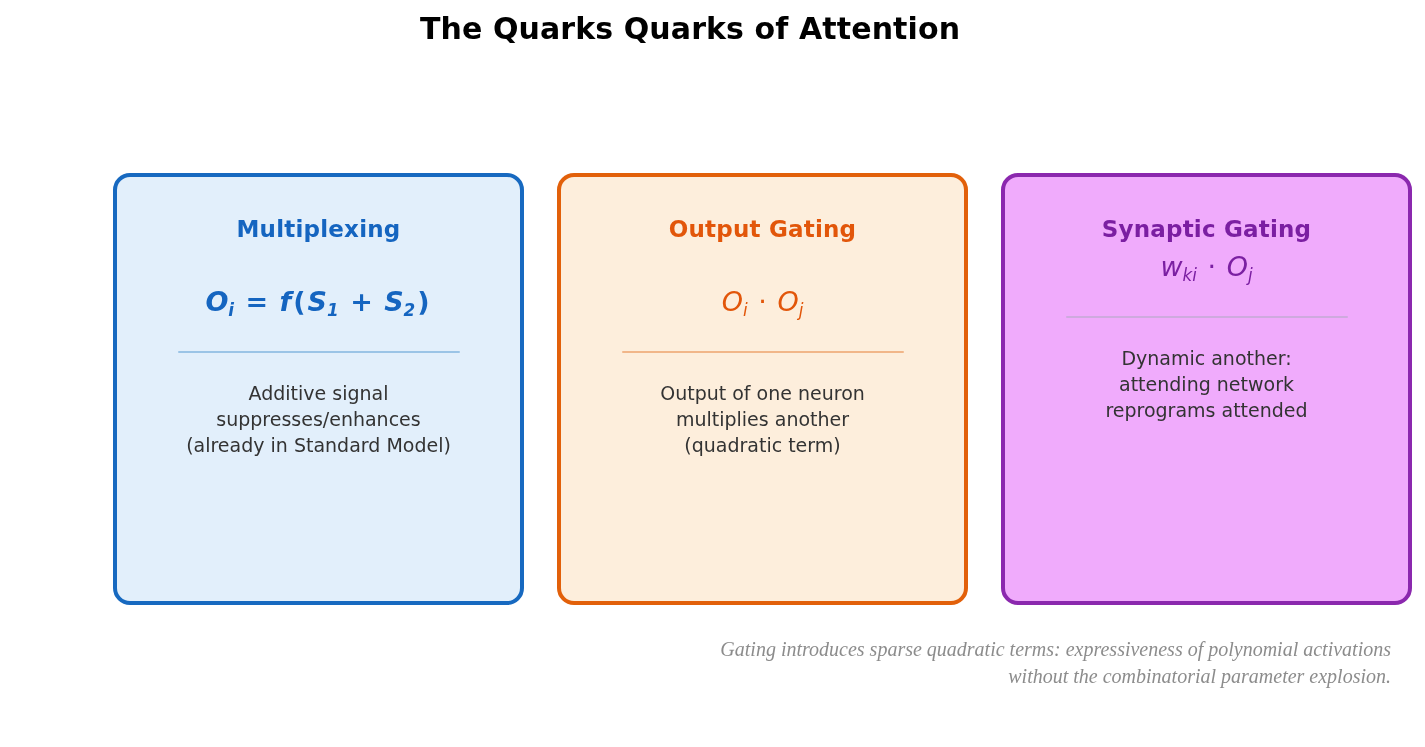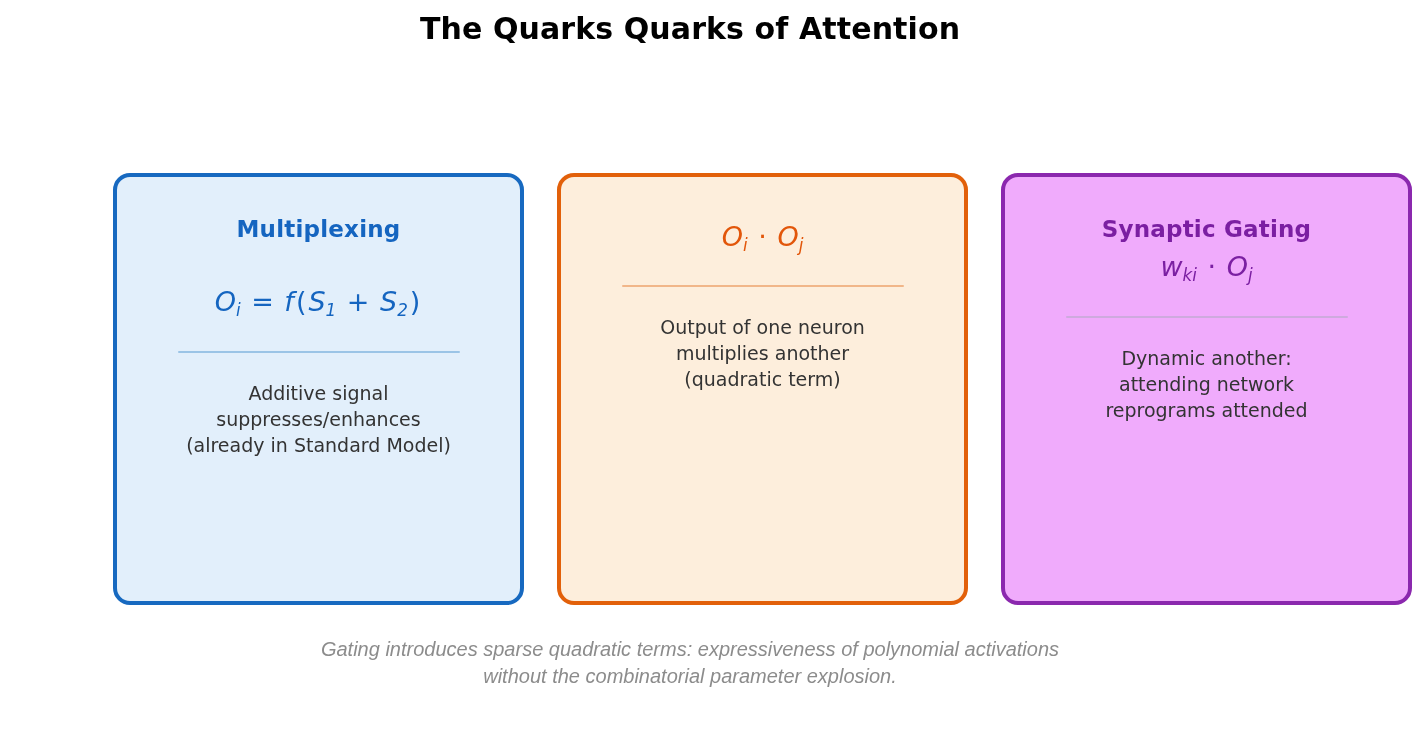--- a/index.html
+++ b/index.html
@@ -113,21 +113,21 @@
     white-space: pre-line;
     padding: 0 8px;
   }
 
   
   .card-blue {
     background: #e2effb;
     border-color: #1769c0;
   }
   .card-blue .card-title { color: #1565c0; }
-  .card-blue .card-formula { color: #1565c0; }
+  .card-blue .card-formula { color: #1565c0; font-weight: bold; }
   .card-blue .card-divider { background: #9bc4e6; }
 
   
   .card-orange {
     background: #fdeedc;
     border-color: #e2600a;
   }
   .card-orange .card-title { color: #e2560a; }
   .card-orange .card-formula { color: #e2560a; }
   .card-orange .card-divider { background: #f1b689; }
@@ -140,27 +140,28 @@
   .card-purple .card-title { color: #7b1fa2; }
   .card-purple .card-formula { color: #7b1fa2; margin-top: 11px; }
   .card-purple .card-divider { background: #ceaade; }
 
   
   .figure-caption {
     position: absolute;
     top: 636px;
     left: 0;
     width: 1380px;
-    text-align: center;
+    text-align: right;
     font-size: 20px;
     font-style: italic;
     color: #8c8c8c;
     line-height: 1.35;
     white-space: pre-line;
-    font-family: Liberation Sans, sans-serif;
+    font-family: Liberation Serif, serif;
+    padding-left: 11px;
   }
 </style>
 </head>
 <body>
 
 <div class="figure">
 
   <div class="figure-title">The Quarks Quarks of Attention</div>
 
   <div class="cards-row">
@@ -177,20 +178,21 @@
       </div>
 
       <hr class="card-divider">
 
       <div class="card-desc">Additive signal
 suppresses/enhances
 (already in Standard Model)</div>
     </div>
 
     <div class="card card-orange">
+      <div class="card-title">Output Gating</div>
 
       <div class="card-formula">
         <span class="mi">O</span><sub>i</sub>
         <span class="op">·</span>
         <span class="mi">O</span><sub>j</sub>
       </div>
 
       <hr class="card-divider">
 
       <div class="card-desc">Output of one neuron

